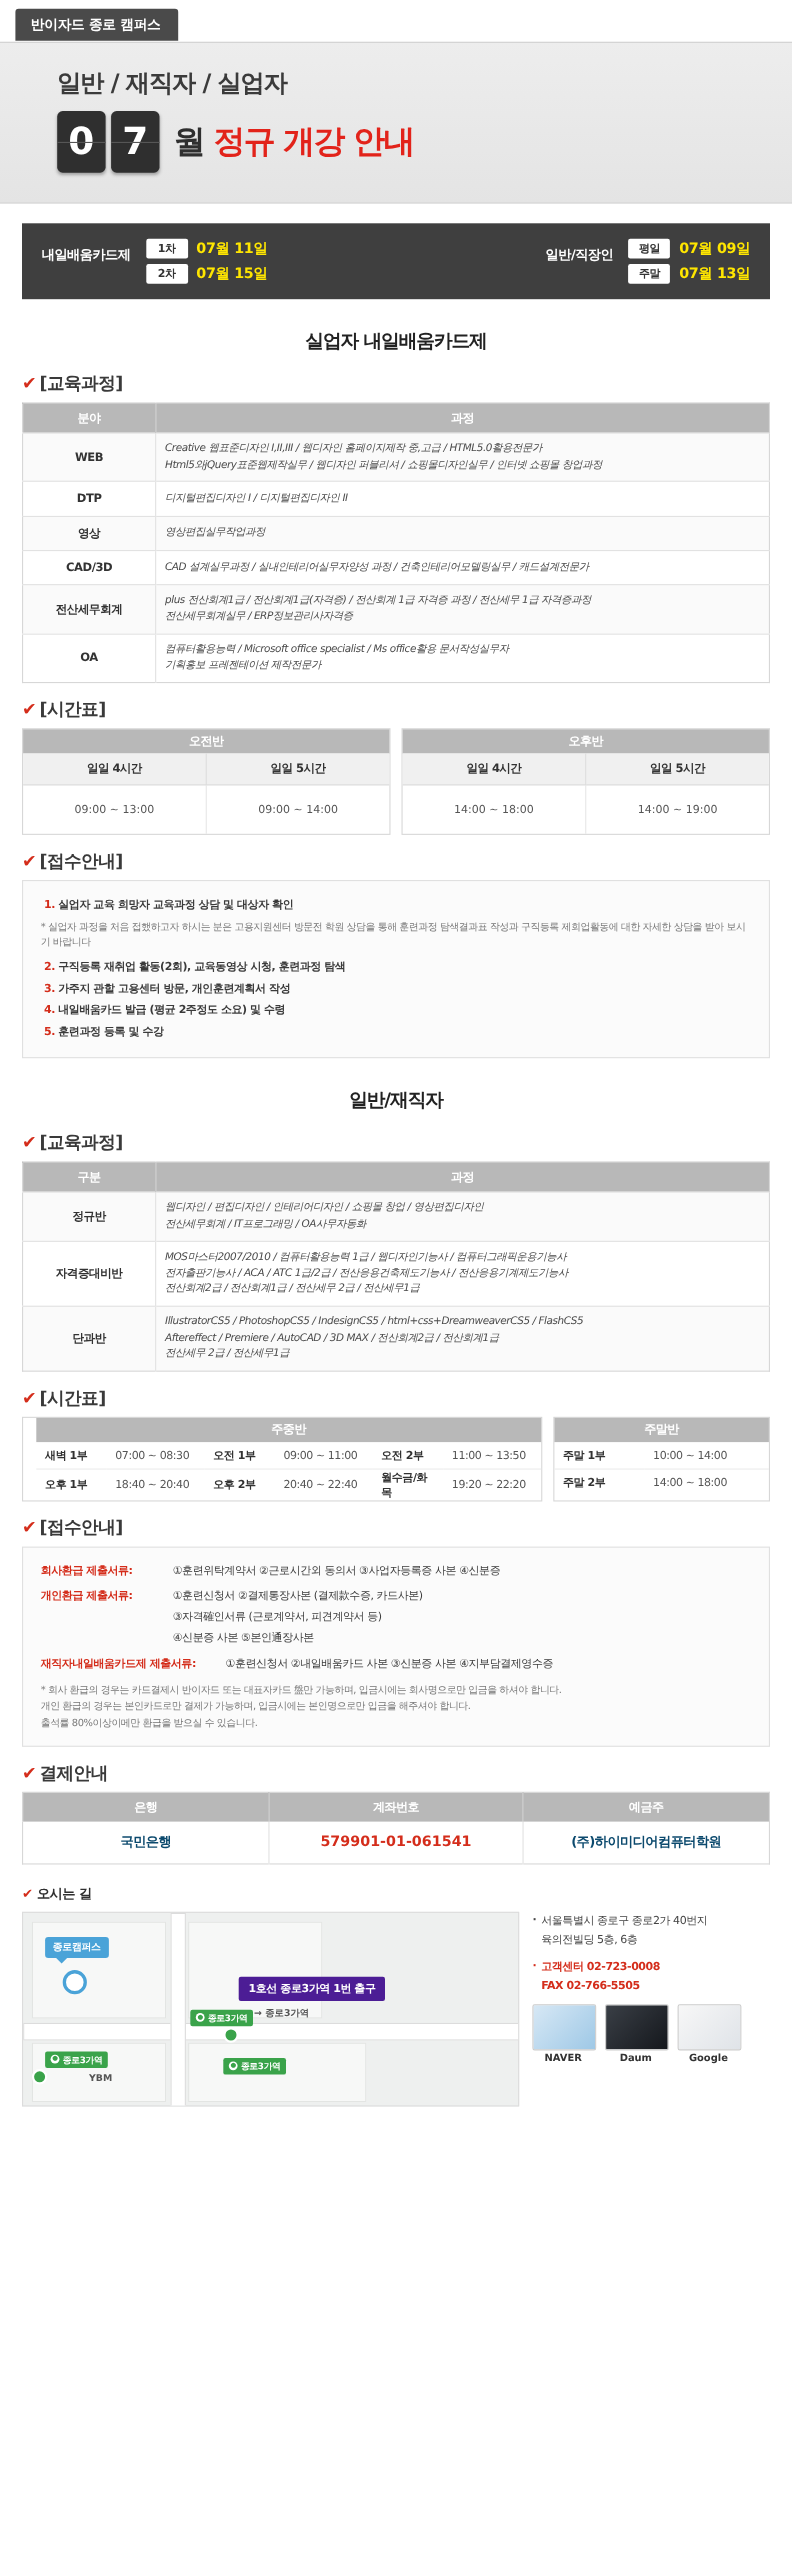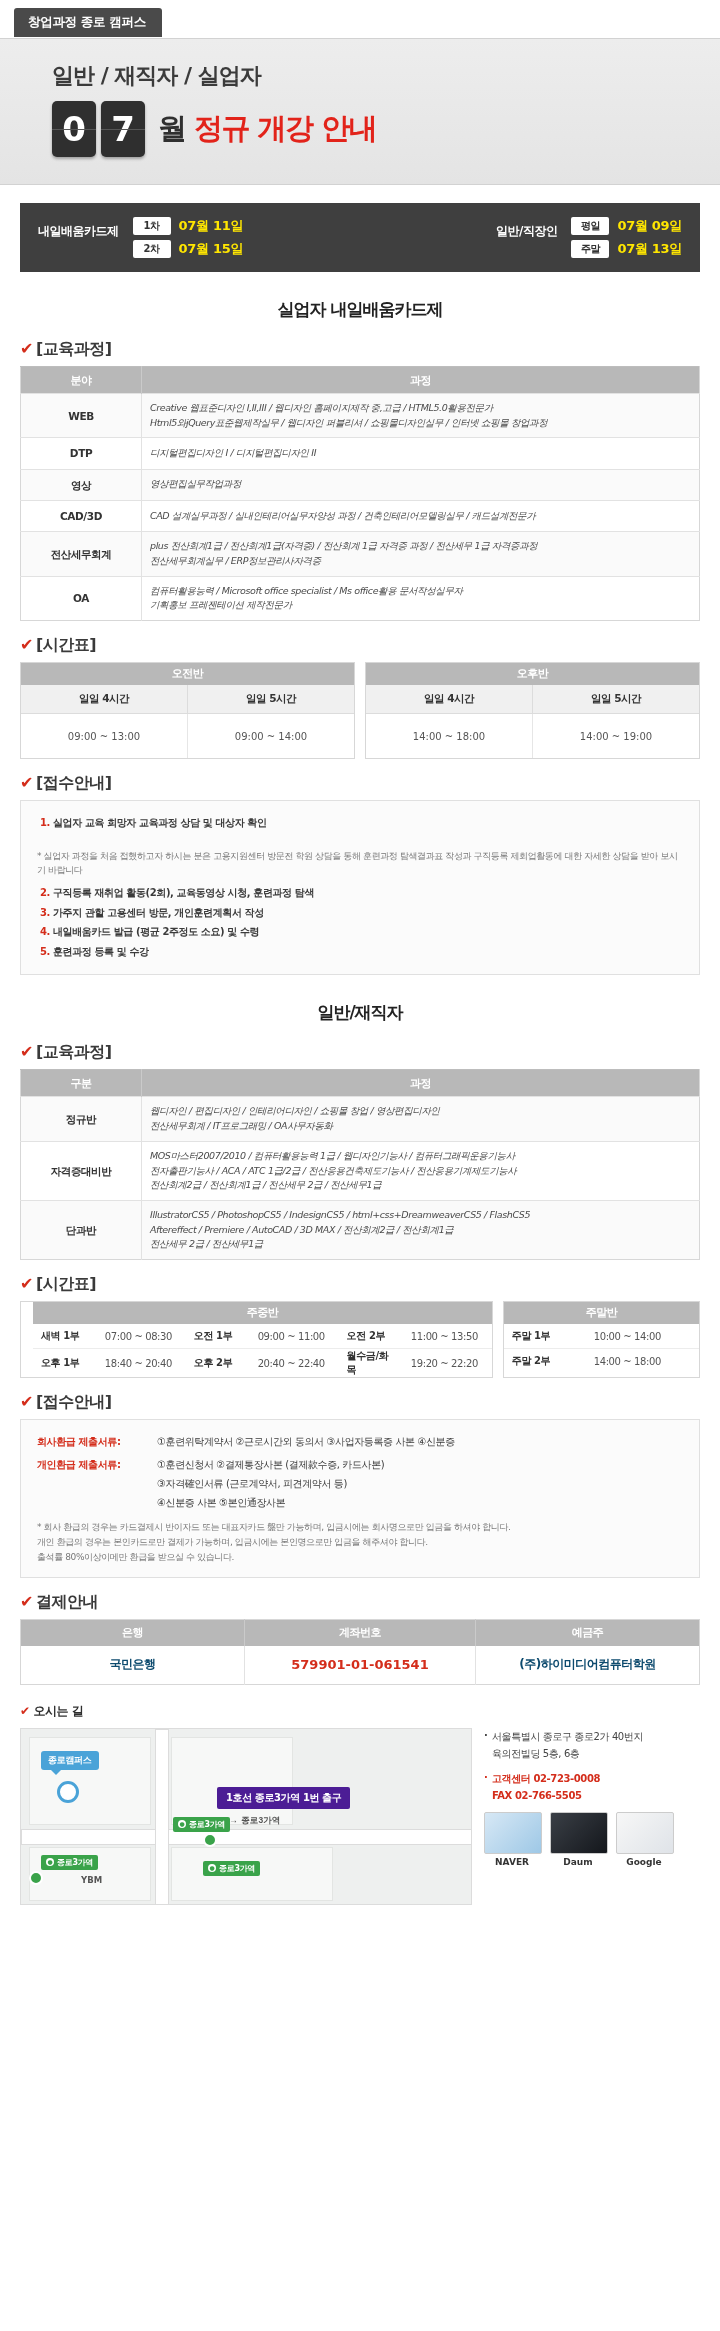--- a/index.html
+++ b/index.html
@@ -98,21 +98,21 @@
   .grid td.val{color:#555;width:78px;}
   .gridrow{display:flex;gap:10px;}
   .grid.w1{flex:2.35;padding-left:12px;}
   .grid.w2{flex:1;}
 
   
   .notice{border:1px solid #e0e0e0;background:#fbfbfb;padding:12px 16px;font-size:10px;color:#444;line-height:1.85;letter-spacing:-0.4px;}
   .notice ol{margin:0;padding-left:16px;}
   .notice li{margin:1px 0;color:#d42d1b;font-weight:bold;}
   .notice li span{color:#3b3b3b;font-weight:bold;}
-  .notice .sub{color:#777;font-weight:normal;font-size:9px;line-height:1.6;margin:16px 0 7px 0;display:block;}
+  .notice .sub{color:#777;font-weight:normal;font-size:9px;line-height:1.6;margin:3px 0 7px 0;display:block;}
 
   .doc{border:1px solid #e0e0e0;background:#fbfbfb;padding:12px 16px;font-size:10px;color:#444;line-height:1.9;letter-spacing:-0.4px;}
   .doc .row{display:flex;margin-bottom:4px;}
   .doc .k{color:#d42d1b;font-weight:bold;width:120px;flex:none;}
   .doc .v{color:#3b3b3b;}
   .doc .foot{color:#777;font-size:9px;line-height:1.65;margin-top:8px;}
 
   
   .pay{border:1px solid #d7d7d7;}
   .pay th{background:#b8b8b8;color:#fff;font-size:11px;font-weight:bold;height:24px;border-right:1px solid #cacaca;letter-spacing:-0.5px;}
@@ -158,21 +158,21 @@
   .p3{background:linear-gradient(135deg,#f7f7f7,#dfe3e8);}
 
   .bottompad{height:26px;}
 </style>
 </head>
 <body>
 
 <div class="page">
 
   <div class="topbar">
-    <span class="tab">창업과정 종로 캠퍼스</span>
+    <span class="tab">반이자드 종로 캠퍼스</span>
   </div>
 
   <div class="hero">
     <div class="hero-inner">
       <div class="hero-line1">일반 / 재직자 / 실업자</div>
       <div class="hero-row">
         <div class="flip">0</div>
         <div class="flip">7</div>
         <div class="hero-month">월</div>
         <div class="hero-title">정규 개강 안내</div>
@@ -389,20 +389,24 @@
       <div class="row">
         <div class="k">회사환급 제출서류:</div>
         <div class="v" style="white-space:pre-line">①훈련위탁계약서 ②근로시간외 동의서 ③사업자등록증 사본 ④신분증</div>
       </div>
       <div class="row">
         <div class="k">개인환급 제출서류:</div>
         <div class="v" style="white-space:pre-line">①훈련신청서 ②결제통장사본 (결제款수증, 카드사본)
 ③자격確인서류 (근로계약서, 피견계약서 등)
 ④신분증 사본 ⑤본인通장사본</div>
       </div>
+      <div class="row">
+        <div class="k" style="width:168px">재직자내일배움카드제 제출서류:</div>
+        <div class="v" style="white-space:pre-line">①훈련신청서 ②내일배움카드 사본 ③신분증 사본 ④지부담결제영수증</div>
+      </div>
       <div class="foot" style="white-space:pre-line">* 회사 환급의 경우는 카드결제시 반이자드 또는 대표자카드 盤만 가능하며, 입금시에는 회사명으로만 입금을 하셔야 합니다.
 개인 환급의 경우는 본인카드로만 결제가 가능하며, 입금시에는 본인명으로만 입금을 해주셔야 합니다.
 출석률 80%이상이메만 환급을 받으실 수 있습니다.</div>
     </div>
 
     <div class="sublabel">
       <span class="chk">✔</span><span class="br">결제안내</span>
     </div>
     <table class="pay">
       <tbody>
@@ -435,21 +439,21 @@
         <div class="pin" style="left:20px;top:22px;">종로캠퍼스</div>
         <div class="circ" style="left:36px;top:52px;"></div>
 
         <div class="subway" style="left:152px;top:88px;"><span class="dot">●</span><span>종로3가역</span></div>
         <div class="greendot" style="left:182px;top:104px;"></div>
         <div class="subway" style="left:20px;top:126px;"><span class="dot">●</span><span>종로3가역</span></div>
         <div class="subway" style="left:182px;top:132px;"><span class="dot">●</span><span>종로3가역</span></div>
         <div class="greendot" style="left:8px;top:142px;"></div>
 
         <div class="exitlbl" style="left:196px;top:58px;">1호선 종로3가역 1번 출구</div>
-        <div class="arrowlbl" style="left:210px;top:86px;font-family:Liberation Mono, monospace;">→ <span>종로3가역</span></div>
+        <div class="arrowlbl" style="left:210px;top:86px;">→ <span>종로3가역</span></div>
         <div class="arrowlbl" style="left:60px;top:146px;">YBM</div>
       </div>
 
       <div style="width:216px;">
         <ul class="infobox" style="position:static;width:auto;padding:0;margin:0;">
           <li style="white-space:pre-line">서울특별시 종로구 종로2가 40번지
 육의전빌딩 5층, 6층</li>
           <li style="white-space:pre-line" class="tel">고객센터 02-723-0008
 FAX 02-766-5505</li>
         </ul>

